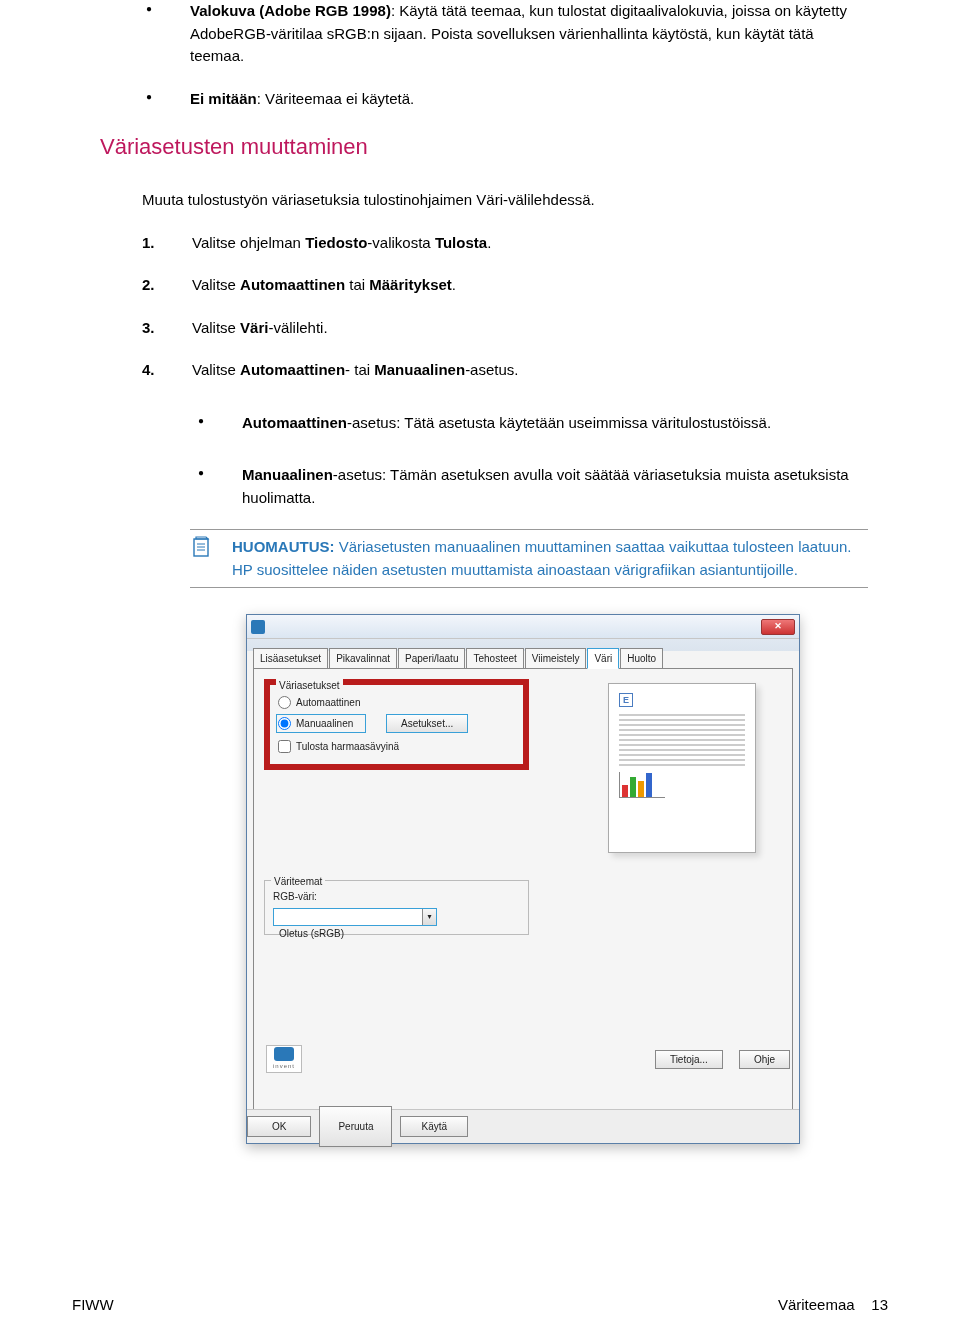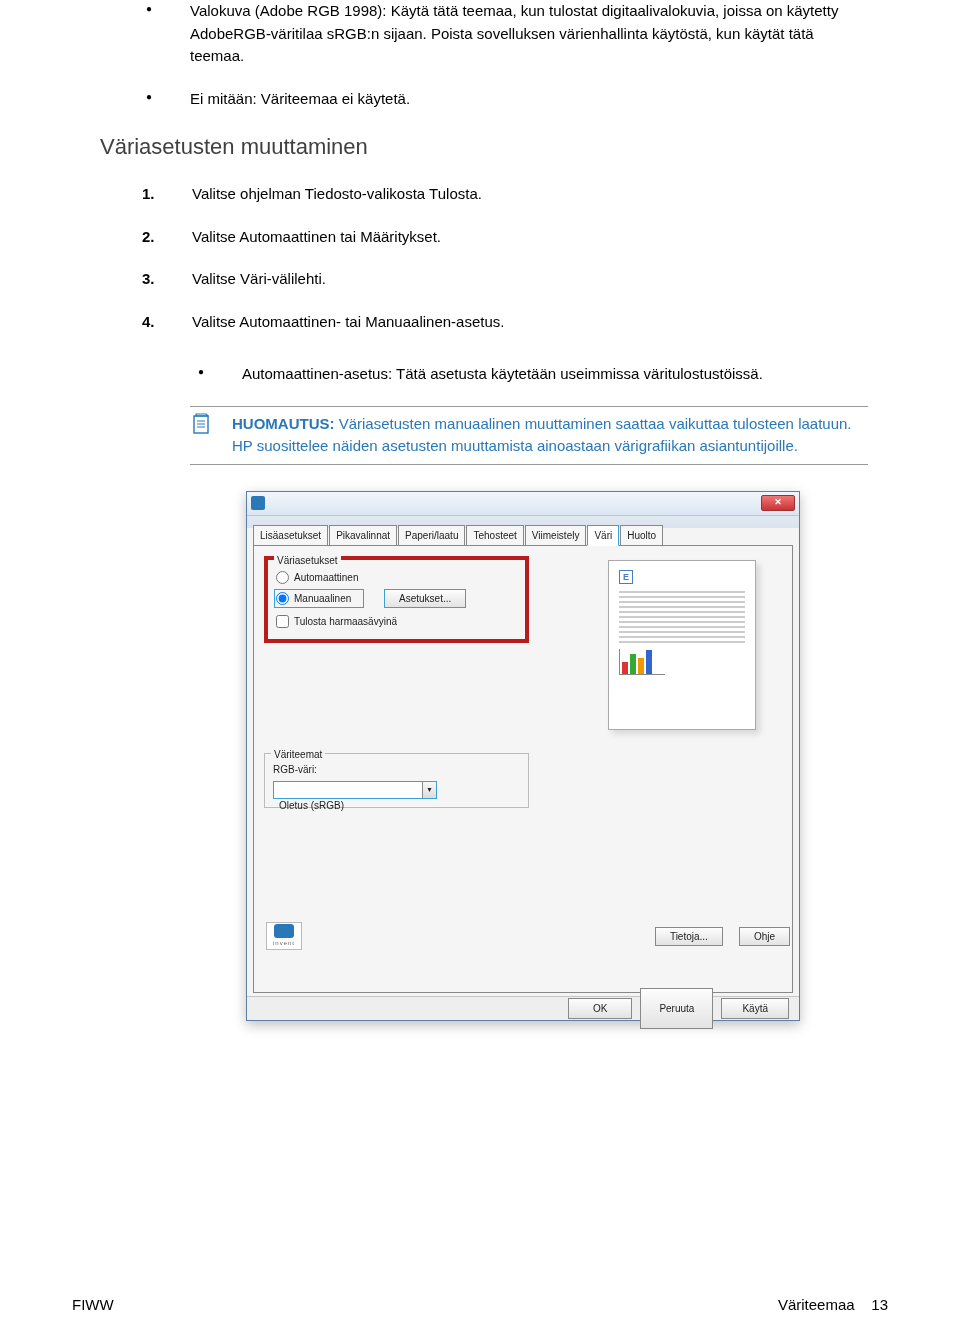--- a/index.html
+++ b/index.html
@@ -10,22 +10,22 @@
     font-family: Arial, Helvetica, sans-serif;
     color: #000;
     position: relative;
     font-size: 15px;
     line-height: 1.5;
   }
   .page { padding: 0 92px 0 100px; }
   ul.top-bullets { list-style: none; }
   ul.top-bullets > li { position: relative; padding-left: 90px; margin-bottom: 20px; }
   ul.top-bullets > li::before { content: "●"; position: absolute; left: 46px; top: 1px; font-size: 10px; }
-  .bold { font-weight: normal; }
-  h2 { color: #404040; font-size: 22px; font-weight: normal; margin: 10px 0 20px 0; }
+  .bold { font-weight: bold; }
+  h2 { color: #be185d; font-size: 22px; font-weight: normal; margin: 10px 0 26px 0; }
   .intro { margin-left: 42px; margin-bottom: 20px; }
   ol { list-style: none; margin-left: 42px; }
   ol > li { position: relative; padding-left: 50px; margin-bottom: 20px; }
   ol > li .num { position: absolute; left: 0; top: 0; font-weight: bold; }
   ul.sub { list-style: none; margin-top: 4px; }
   ul.sub > li { position: relative; padding-left: 50px; margin-top: 30px; margin-bottom: 14px; }
   ul.sub > li::before { content: "●"; position: absolute; left: 6px; top: 1px; font-size: 10px; }
   .notebox {
     margin-left: 90px; margin-right: 0; margin-top: 20px;
     border-top: 1px solid #999; border-bottom: 1px solid #999;
@@ -42,21 +42,21 @@
   }
   .titlebar { height: 24px; background: linear-gradient(#f3f6fb,#dbe6f2); display:flex; align-items:center; padding:0 4px; border-bottom:1px solid #c6c6c6;}
   .titlebar .ticon{width:14px;height:14px;background:#2a78b8;border-radius:2px;margin-right:6px;}
   .titlebar .ttxt{color:#888;flex:1;font-size:10px;}
   .closebtn{width:34px;height:16px;background:linear-gradient(#e77,#c33);border:1px solid #933;border-radius:2px;display:flex;align-items:center;justify-content:center;color:#fff;font-size:9px;font-weight:bold;}
   .tabs{display:flex;gap:1px;margin:8px 6px 0 6px;position:relative;}
   .tab{padding:2px 6px;border:1px solid #888;border-bottom:none;background:#f6f6f6;font-size:10px;position:relative;top:1px;}
   .tab.active{background:#fff;z-index:2;}
   .tab.hi{border:1.5px solid #39a0d8;border-bottom:1.5px solid #fff;}
   .panel{margin:0 6px 6px 6px;border:1px solid #888;background:#f5f5f5;height:448px;position:relative;padding:10px;}
-  .group{border:4px solid #b91c1c;padding:8px 8px 10px 8px;position:relative;margin-bottom:10px;width:265px;}
+  .group{border:6px solid #b91c1c;padding:8px 8px 10px 8px;position:relative;margin-bottom:10px;width:265px;}
   .group .glabel{position:absolute;top:-7px;left:6px;background:#f5f5f5;padding:0 3px;font-size:10px;}
   .radio-row{display:flex;align-items:center;margin:2px 0;font-size:10px;}
   .radio-row input{margin-right:5px;}
   .radio-row.hi{border:1.5px solid #39a0d8;padding:1px;margin-left:-2px;width:90px;}
   .btn{border:1px solid #888;background:linear-gradient(#fdfdfd,#e3e3e3);padding:1px 14px;font-size:10px;display:inline-block;}
   .btn.hi{border:1.5px solid #39a0d8;}
   .check-row{display:flex;align-items:center;font-size:10px;margin-top:4px;}
   .check-row input{margin-right:5px;}
   .preview{position:absolute;right:14px;top:14px;width:170px;}
   .sheet{width:148px;height:170px;border:1px solid #aaa;background:#fff;box-shadow:4px 4px 6px rgba(0,0,0,.12);padding:8px 10px;}
@@ -66,53 +66,55 @@
   .sheet .bar{width:6px;}
   .themegroup{border:1px solid #bbb;padding:8px;position:relative;width:265px;margin-top:110px;}
   .themegroup .glabel{position:absolute;top:-7px;left:6px;background:#f5f5f5;padding:0 3px;font-size:10px;}
   .combo{display:flex;align-items:center;border:1px solid #888;background:#fff;width:164px;height:18px;font-size:10px;}
   .combo.hi{border:1.5px solid #39a0d8;}
   .combo span{flex:1;padding-left:5px;margin-top:32px;}
   .combo .arrow{width:14px;height:100%;border-left:1px solid #888;background:linear-gradient(#f7f7f7,#dcdcdc);display:flex;align-items:center;justify-content:center;font-size:8px;}
   .logo{position:absolute;left:12px;bottom:42px;width:36px;height:28px;border:1px solid #bbb;background:#fff;display:flex;flex-direction:column;align-items:center;justify-content:center;}
   .logo .hp{width:20px;height:14px;background:#2a78b8;border-radius:3px;}
   .logo .inv{font-size:6px;color:#666;margin-top:1px;letter-spacing:1px;}
-  .bottombar{position:absolute;left:0;right:0;bottom:0;height:24px;border-top:1px solid #c6c6c6;background:#eee;display:flex;align-items:center;justify-content:flex-end;gap:8px;padding-right:10px;}
+  .bottombar{position:absolute;left:0;right:0;bottom:0;height:34px;border-top:1px solid #c6c6c6;background:#eee;display:flex;align-items:center;gap:8px;padding-right:10px;}
   .midbtns{position:absolute;right:2px;bottom:46px;display:flex;gap:16px;}
   .footer{position:absolute;bottom:18px;left:72px;right:72px;display:flex;justify-content:space-between;font-size:15px;}
 </style>
 </head>
 <body>
 
 <div class="page">
   <ul class="top-bullets">
     <li>
       <span class="bold">Valokuva (Adobe RGB 1998)</span><span>: Käytä tätä teemaa, kun tulostat digitaalivalokuvia, joissa on käytetty AdobeRGB-väritilaa sRGB:n sijaan. Poista sovelluksen värienhallinta käytöstä, kun käytät tätä teemaa.</span>
     </li>
     <li>
       <span class="bold">Ei mitään</span><span>: Väriteemaa ei käytetä.</span>
     </li>
   </ul>
 
   <h2>Väriasetusten muuttaminen</h2>
+  <p class="intro">Muuta tulostustyön väriasetuksia tulostinohjaimen Väri-välilehdessä.</p>
 
   <ol>
     <li><span class="num">1.</span>
       <span>Valitse ohjelman </span><span class="bold">Tiedosto</span><span>-valikosta </span><span class="bold">Tulosta</span><span>.</span>
     </li>
     <li><span class="num">2.</span>
       <span>Valitse </span><span class="bold">Automaattinen</span><span> tai </span><span class="bold">Määritykset</span><span>.</span>
     </li>
     <li><span class="num">3.</span>
       <span>Valitse </span><span class="bold">Väri</span><span>-välilehti.</span>
     </li>
     <li><span class="num">4.</span>
       <span>Valitse </span><span class="bold">Automaattinen</span><span>- tai </span><span class="bold">Manuaalinen</span><span>-asetus.</span>
       <ul class="sub">
         <li><span class="bold">Automaattinen</span><span>-asetus: Tätä asetusta käytetään useimmissa väritulostustöissä.</span></li>
+        <li><span class="bold">Manuaalinen</span><span>-asetus: Tämän asetuksen avulla voit säätää väriasetuksia muista asetuksista huolimatta.</span></li>
       </ul>
     </li>
   </ol>
 
   <div class="notebox">
     <span class="noteicon">
       <svg width="20" height="22" viewBox="0 0 20 22">
           <rect x="2" y="3" width="14" height="17" fill="none" stroke="#2a78b8" stroke-width="1.4"></rect>
           <path d="M4 1h10l2 2H4z" fill="none" stroke="#2a78b8" stroke-width="1.2"></path>
           <line x1="5" y1="8" x2="13" y2="8" stroke="#2a78b8"></line>

